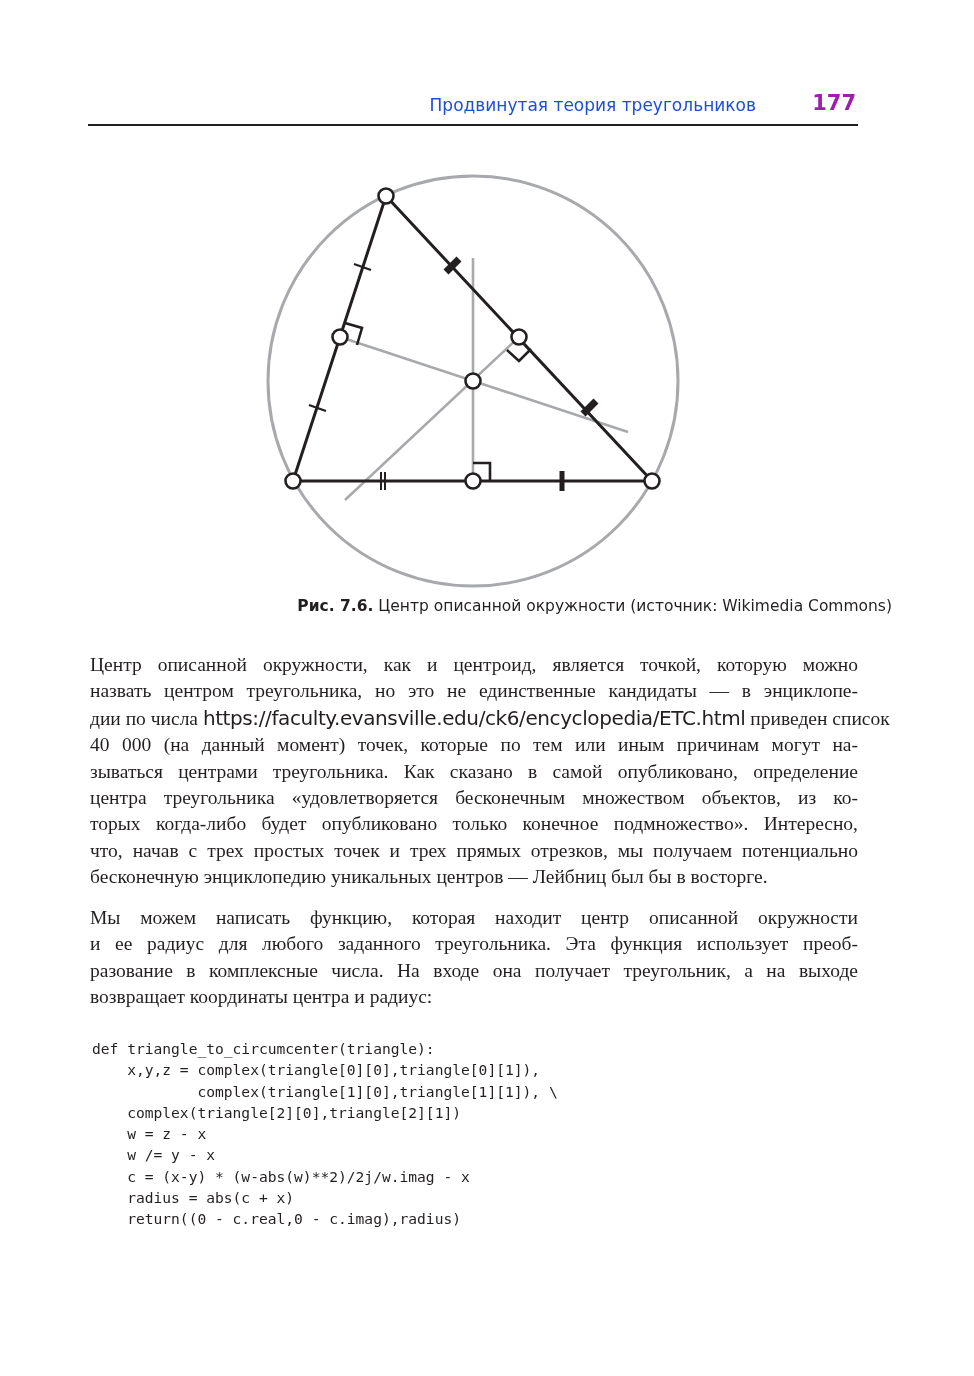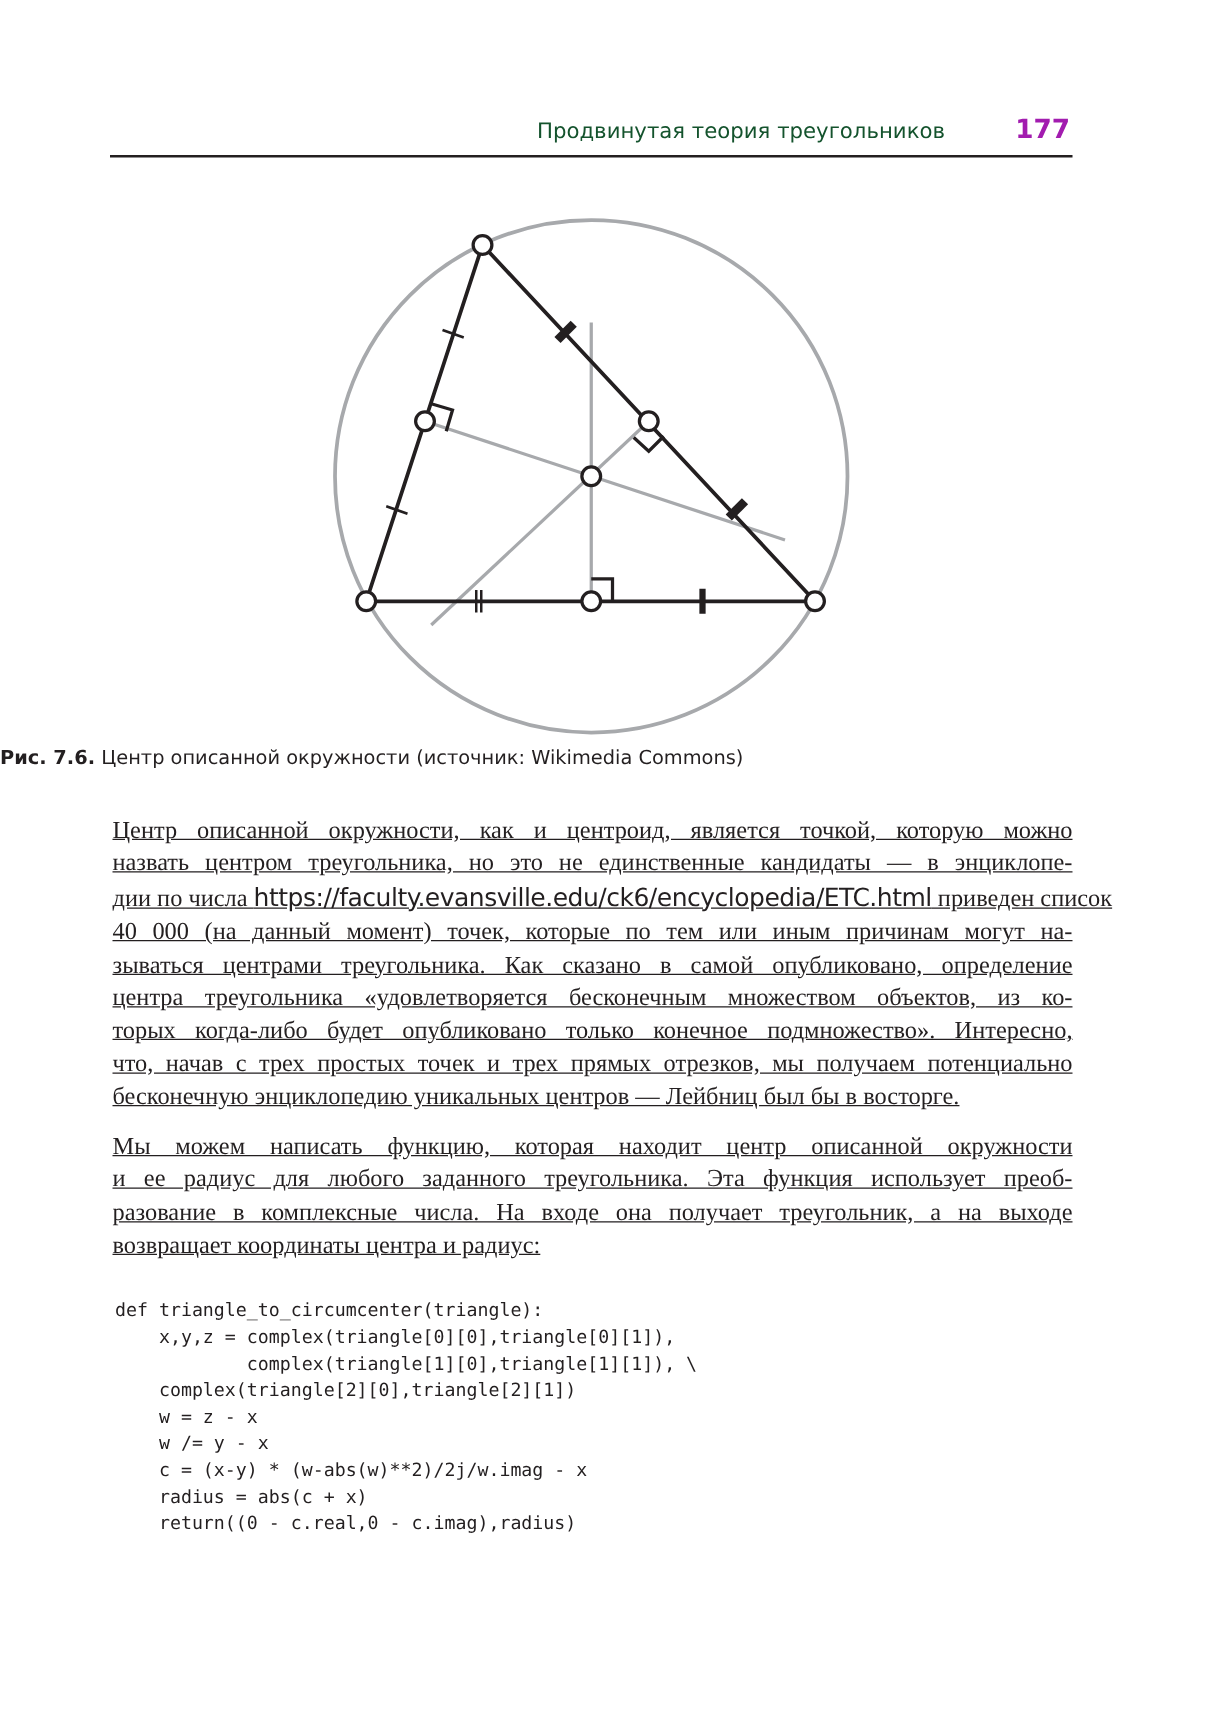--- a/index.html
+++ b/index.html
@@ -3,38 +3,38 @@
 <meta charset="utf-8">
 <style>
   html, body { margin: 0; padding: 0; background: #ffffff; }
   body { width: 974px; height: 1376px; position: relative; overflow: hidden; color: #231f20; }
   .running-head {
     position: absolute; left: 88px; top: 90px; width: 770px; height: 34px;
     border-bottom: 2.5px solid #231f20;
   }
   .running-title {
     position: absolute; right: 102px; top: 5px;
-    font-family: "DejaVu Sans", sans-serif; font-size: 17px; color: #14532d;
+    font-family: "DejaVu Sans", sans-serif; font-size: 17px; color: #1d4ed8;
   }
   .page-number {
     position: absolute; right: 2px; top: 1px;
     font-family: "DejaVu Sans", sans-serif; font-weight: bold; font-size: 21px; color: #a21caf;
   }
   .figure { position: absolute; left: 0; top: 0; width: 974px; height: 600px; }
   .caption {
-    position: absolute; left: 0; width: 892px; top: 597px; text-align: left;
+    position: absolute; left: 0; width: 892px; top: 597px; text-align: right;
     font-family: "DejaVu Sans", sans-serif; font-size: 15.5px; color: #231f20;
   }
   .caption .fig-label { font-weight: bold; }
   .para {
     position: absolute; left: 90px; width: 768px;
     font-family: "Liberation Serif", serif; font-size: 19.5px; line-height: 26.4px;
     color: #231f20; text-align: justify; margin: 0;
   }
-  .para .line { display: block; text-align: justify; text-align-last: justify; white-space: nowrap; text-decoration: underline; }
+  .para .line { display: block; text-align: justify; text-align-last: justify; white-space: nowrap; }
   .para .line.last { text-align-last: left; }
   .para .url { font-family: "DejaVu Sans", sans-serif; font-size: 20px; letter-spacing: -0.4px; }
   .code {
     position: absolute; left: 92px; top: 1038px;
     font-family: "DejaVu Sans Mono", monospace; font-size: 14.6px; line-height: 21.3px;
     color: #231f20; white-space: pre; margin: 0;
   }
   .code .code-line { display: block; }
 </style>
 </head>

